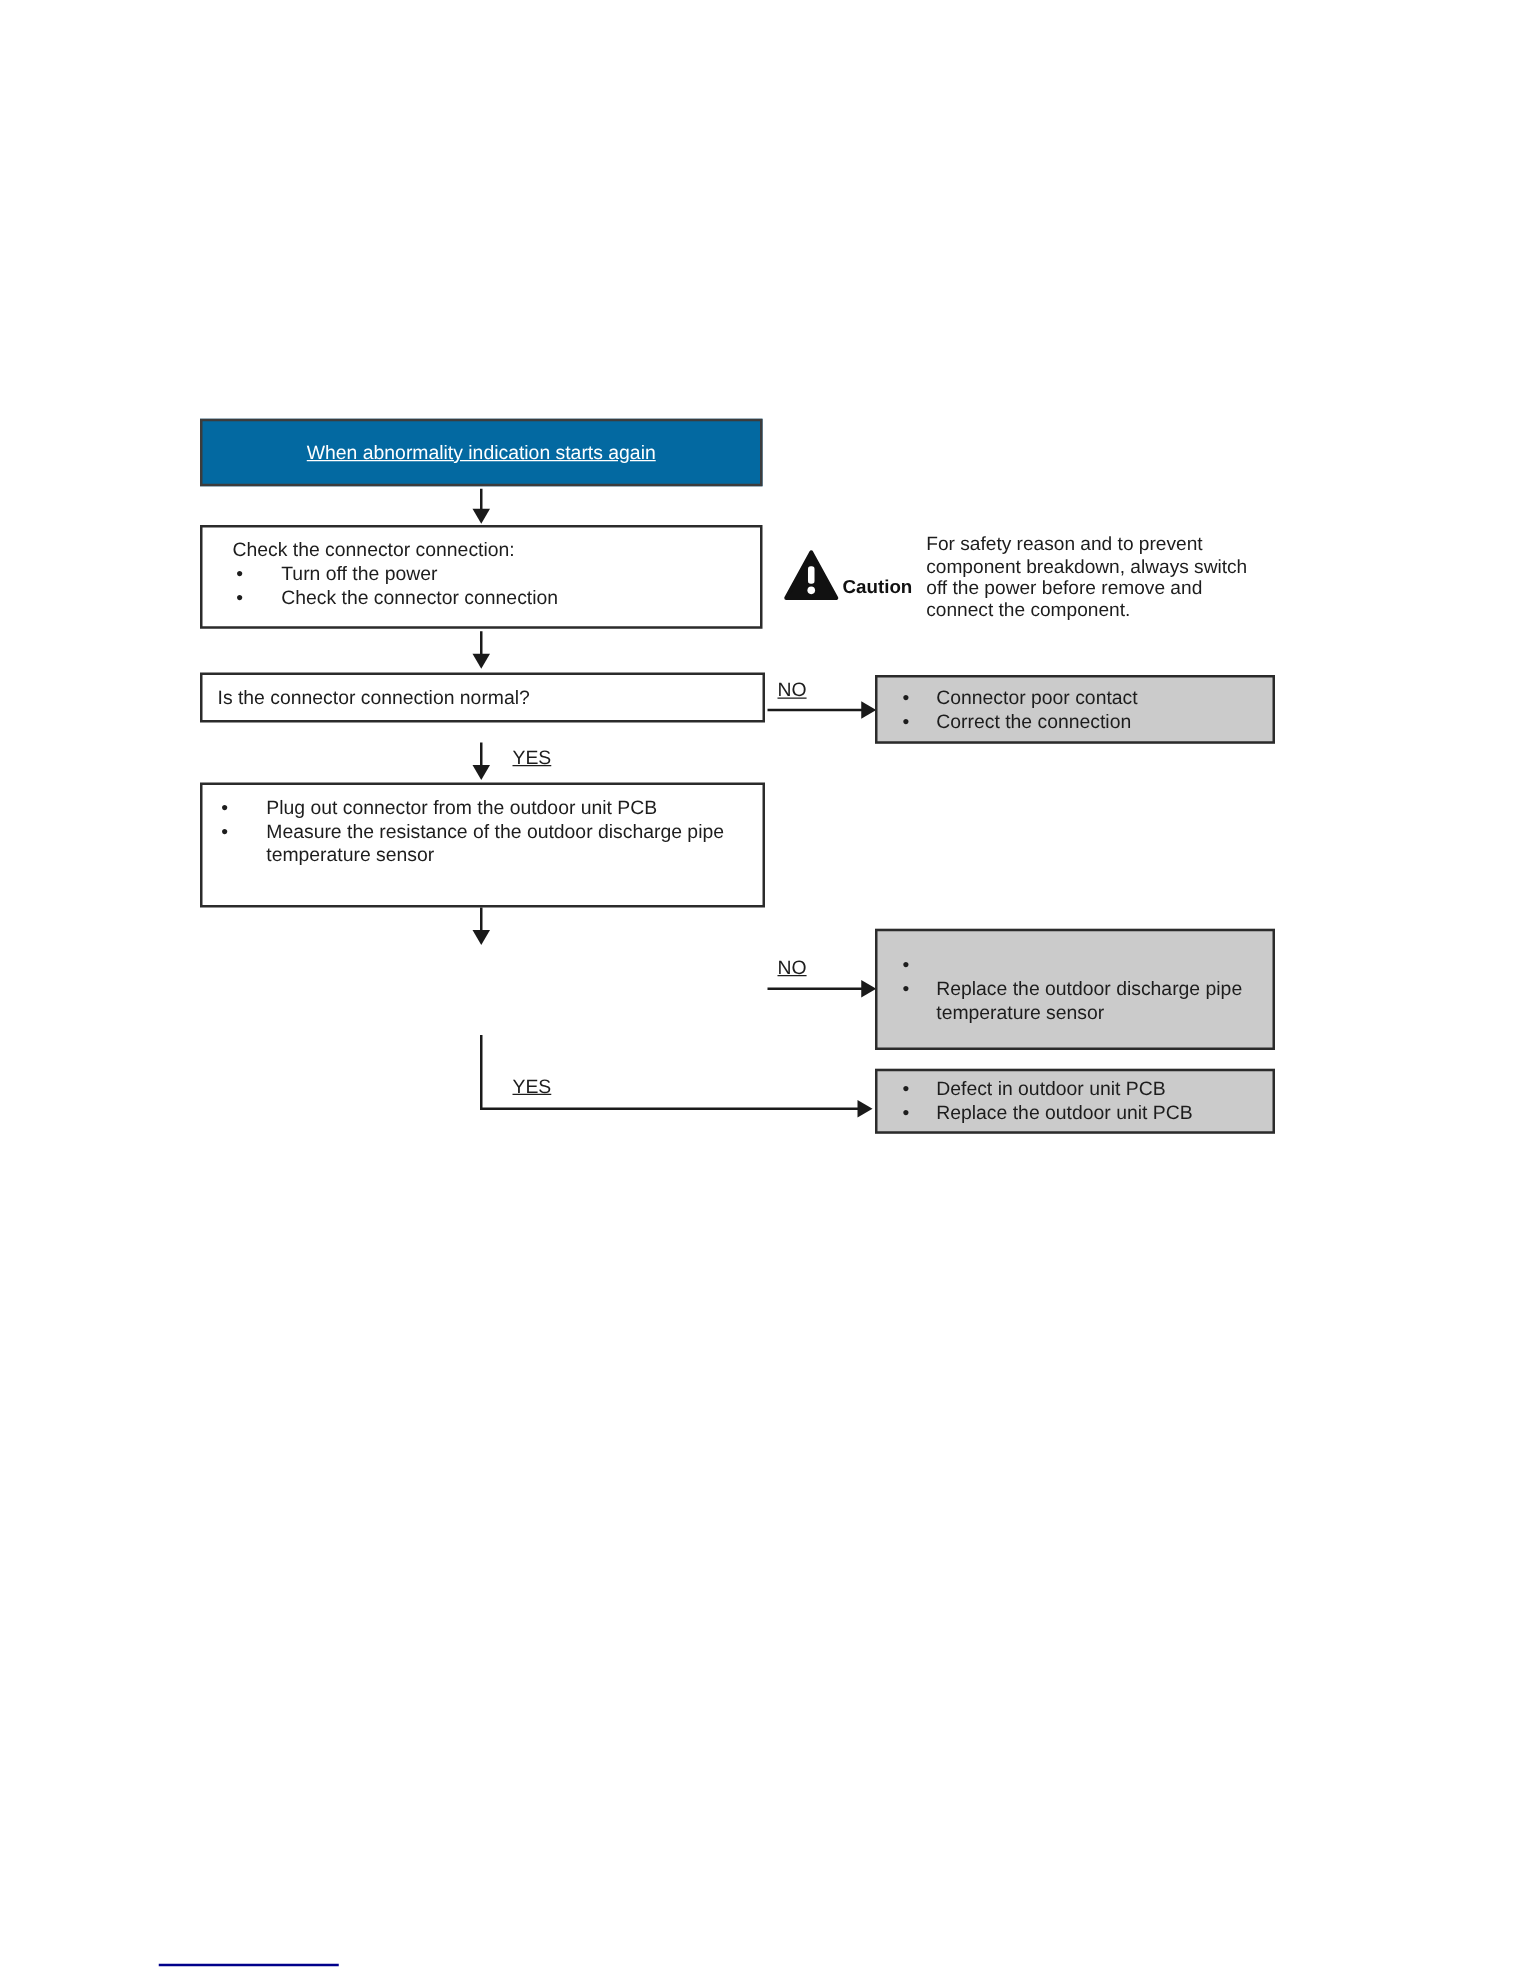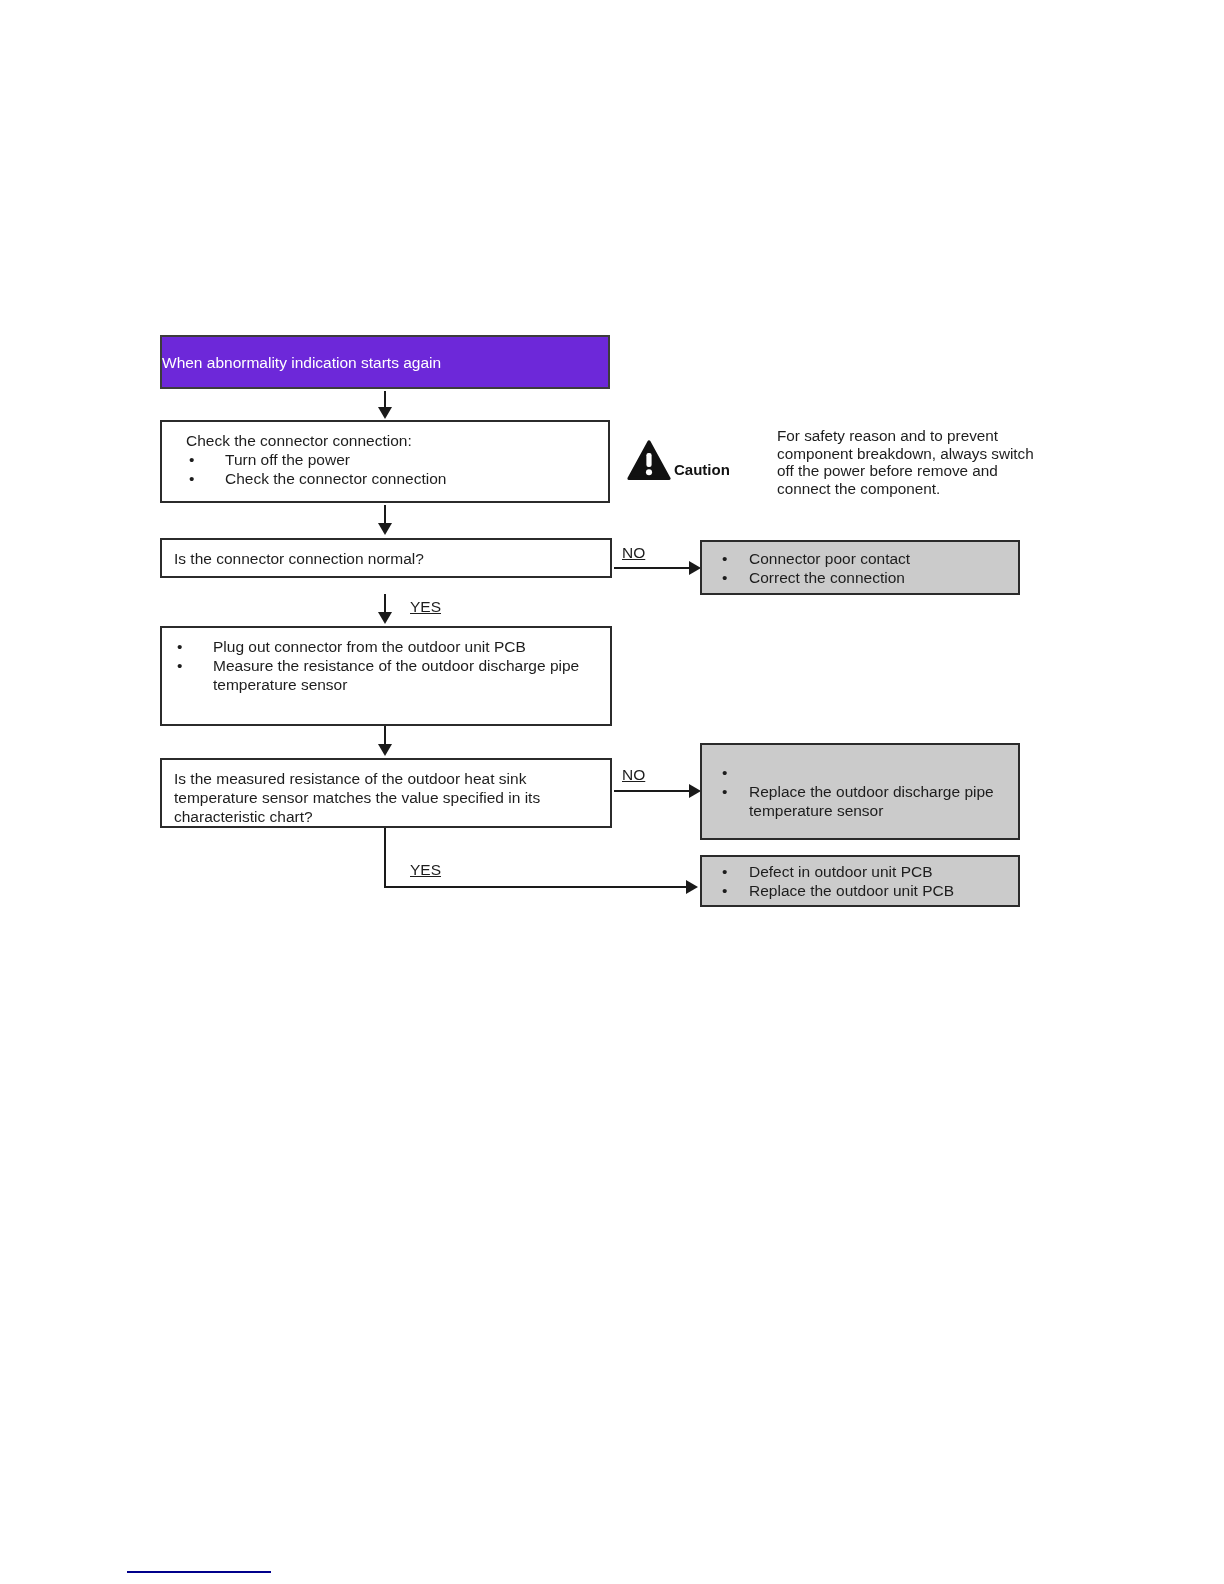--- a/index.html
+++ b/index.html
@@ -2,40 +2,40 @@
 <html><head>
 <meta charset="utf-8">
 <style>
   html,body { margin:0; padding:0; background:#ffffff; }
   .page {
     position:relative; width:1224px; height:1584px; background:#ffffff;
     font-family:"Liberation Sans", sans-serif; color:#1d1d1d; overflow:hidden;
   }
   .box { position:absolute; box-sizing:border-box; background:#ffffff;
          border:2px solid #2b2b2b; font-size:15.5px; line-height:19px; }
-  .box.start { background:#6d28d9; border-color:#3c3c3c; color:#ffffff;
-               display:flex; align-items:center; justify-content:flex-start; text-align:center; }
+  .box.start { background:#0369a1; border-color:#3c3c3c; color:#ffffff;
+               display:flex; align-items:center; justify-content:center; text-align:center;text-decoration:underline; }
   .box.result { background:#cbcbcb; display:flex; flex-direction:column;
                 justify-content:center; padding:6px 8px 6px 18px; }
   .box.proc, .box.decision { padding:9px 12px 6px 12px; }
   .b-row { display:flex; align-items:flex-start; }
   .b-row .dot { flex:0 0 36px; padding-left:3px; }
   .result .b-row .dot { flex:0 0 27px; padding-left:2px; }
   .b-row .b-text { flex:1 1 auto; }
   .vline { position:absolute; width:2px; background:#1a1a1a; }
   .hline { position:absolute; height:2px; background:#1a1a1a; }
   .head-down { position:absolute; width:0; height:0;
     border-left:7px solid transparent; border-right:7px solid transparent;
     border-top:12px solid #1a1a1a; }
   .head-right { position:absolute; width:0; height:0;
     border-top:7px solid transparent; border-bottom:7px solid transparent;
     border-left:12px solid #1a1a1a; }
   .branch-label { position:absolute; font-size:15.5px; color:#1d1d1d;text-decoration:underline; }
   .caution-label { position:absolute; font-size:15px; font-weight:bold; color:#111; }
-  .caution-text { position:absolute; width:264px; font-size:15.3px; line-height:17.5px; color:#1d1d1d;margin-left:36px; }
+  .caution-text { position:absolute; width:264px; font-size:15.3px; line-height:17.5px; color:#1d1d1d; }
   .caution-svg { position:absolute; }
   .footer-rule { position:absolute; background:#00008b; }
 </style>
 </head>
 <body>
 
 <div class="page">
 
   <div class="box start" style="left:160px; top:335px; width:450px; height:54px;">
     <span>When abnormality indication starts again</span>
@@ -107,23 +107,20 @@
       <span class="dot">•</span>
       <span class="b-text">Measure the resistance of the outdoor discharge pipe temperature sensor</span>
     </div>
   </div>
 
   <div>
     <div class="vline" style="left:384px; top:726px; height:20px;"></div>
     <div class="head-down" style="left:378px; top:744px;"></div>
   </div>
 
-  <div class="box decision" style="left:160px; top:758px; width:452px; height:70px;">
-    <span>Is the measured resistance of the outdoor heat sink temperature sensor matches the value specified in its characteristic chart?</span>
-  </div>
 
   <div class="branch-label" style="left:622px; top:766px;">NO</div>
   <div>
     <div class="hline" style="left:614px; top:790px; width:78px;"></div>
     <div class="head-right" style="left:689px; top:784px;"></div>
   </div>
 
   <div class="box result" style="left:700px; top:743px; width:320px; height:97px;">
     <div class="b-row">
       <span class="dot">•</span>

